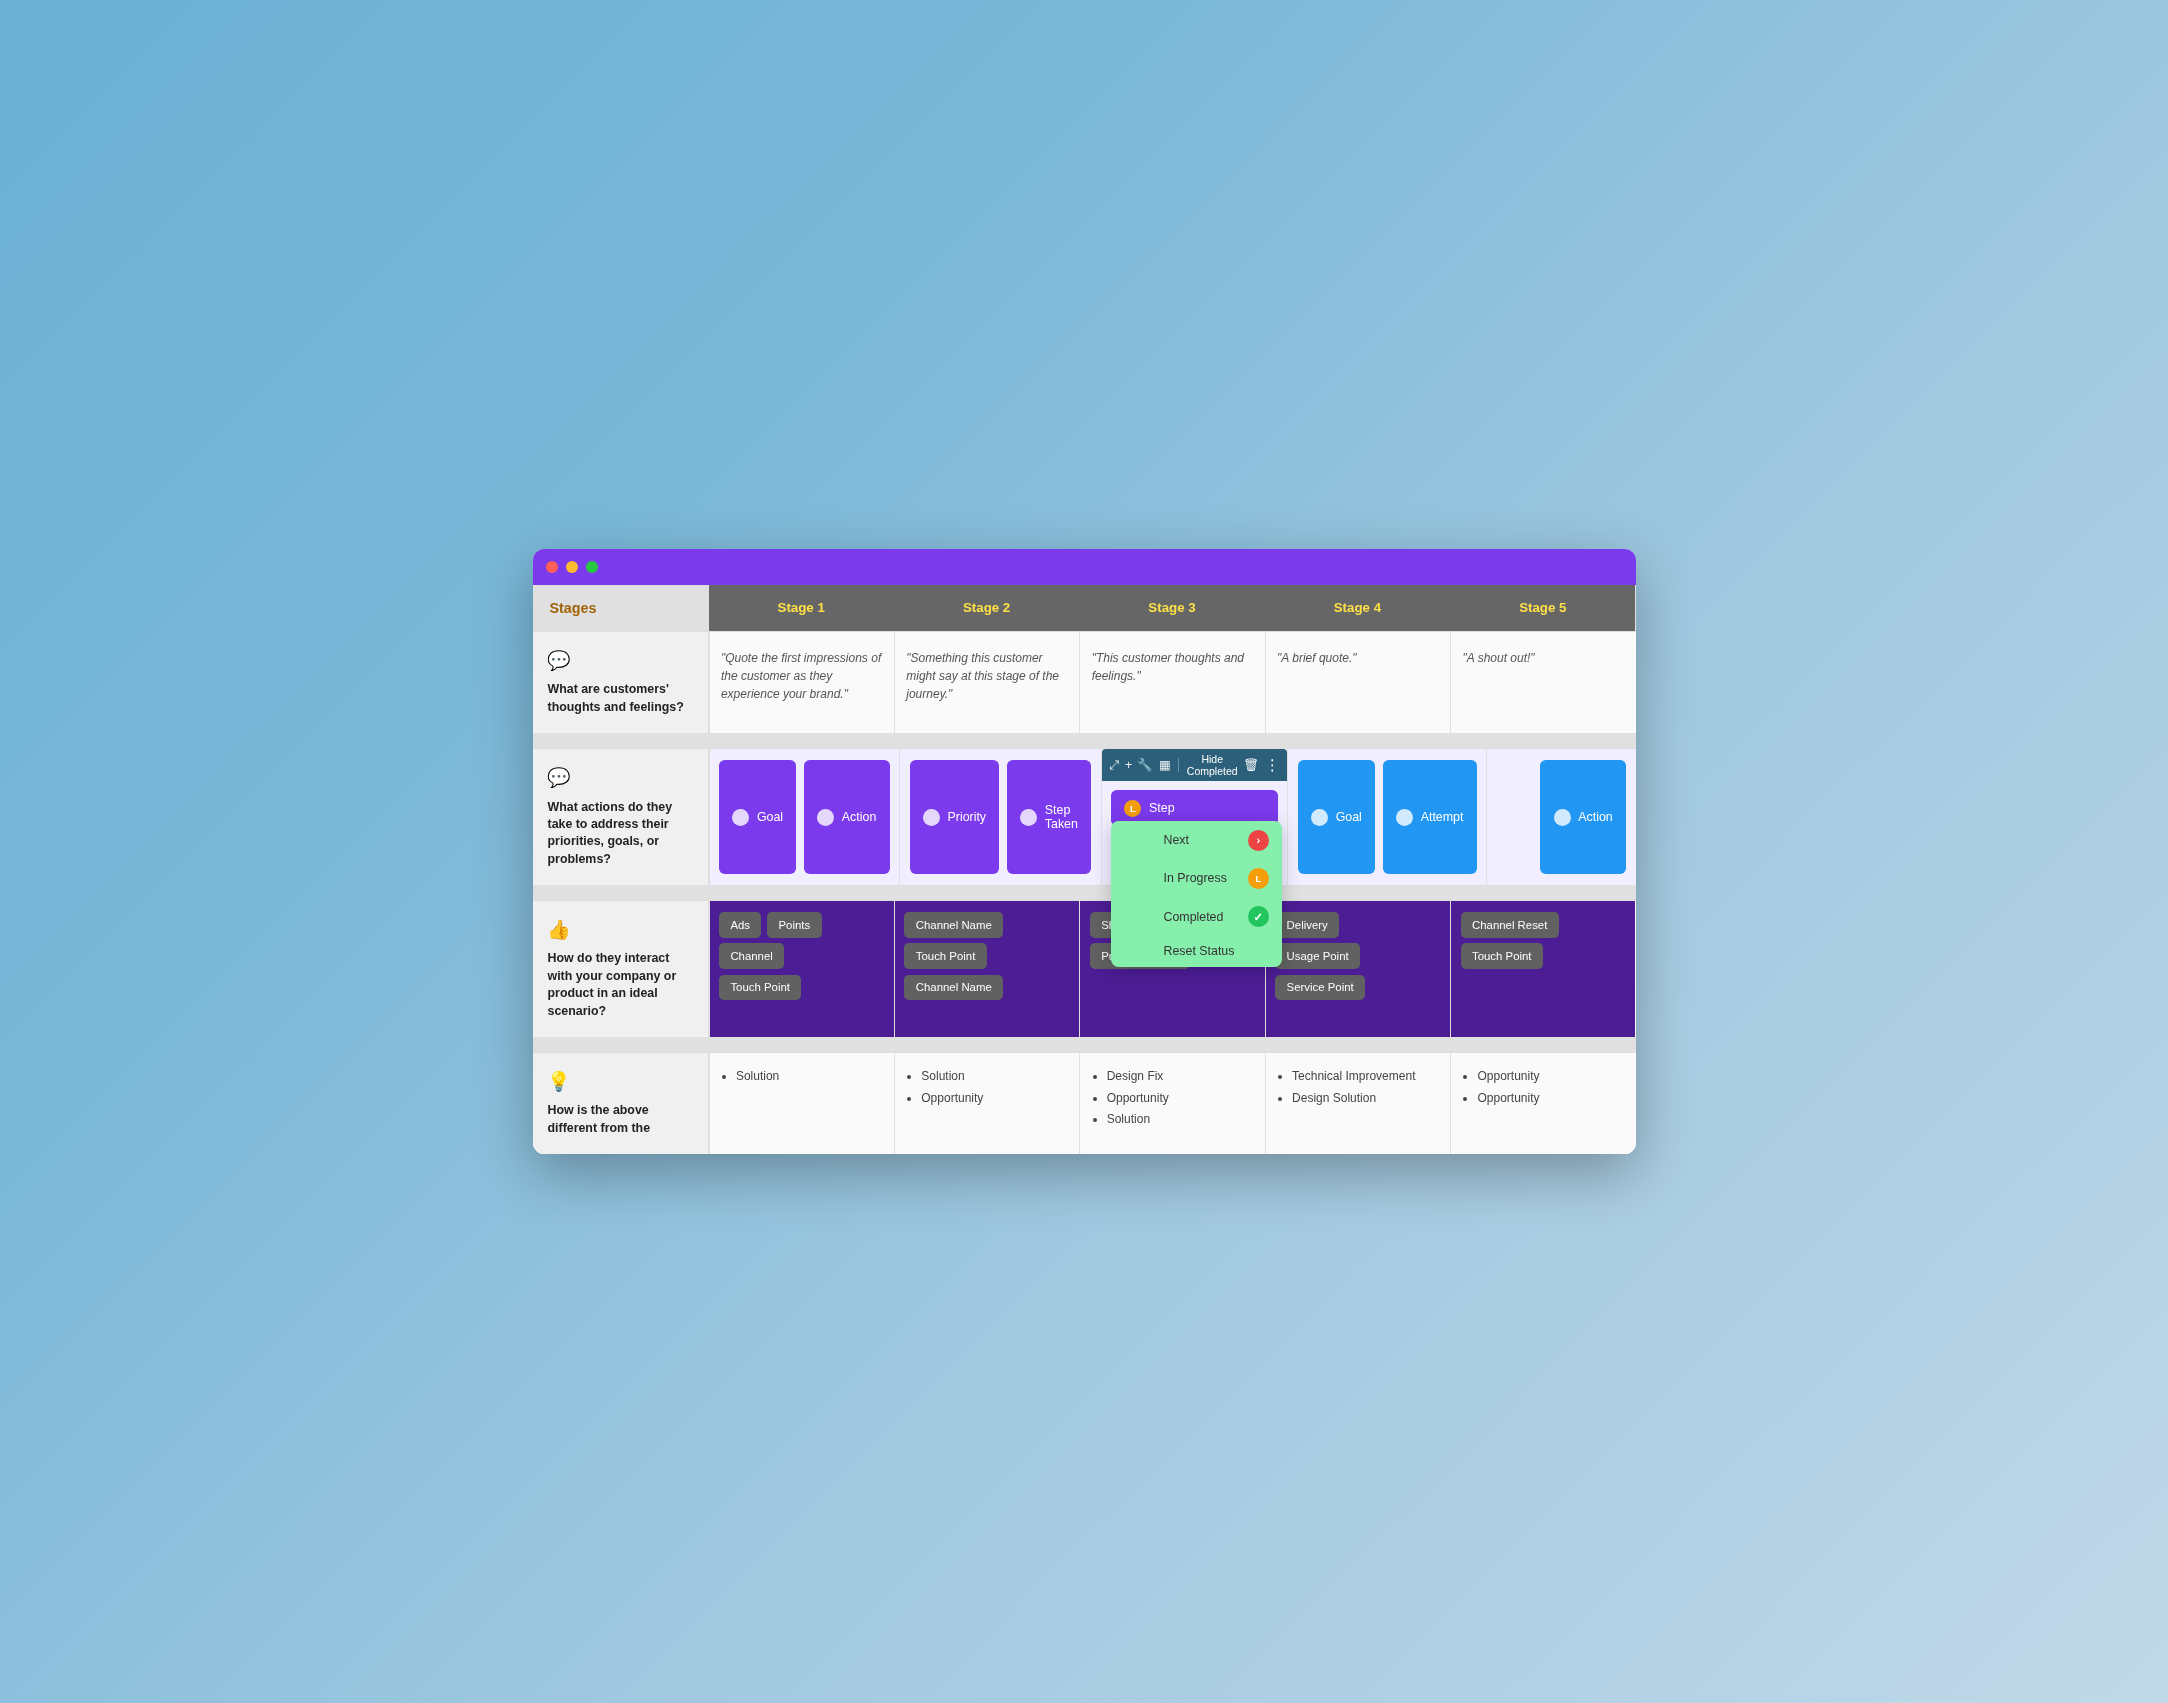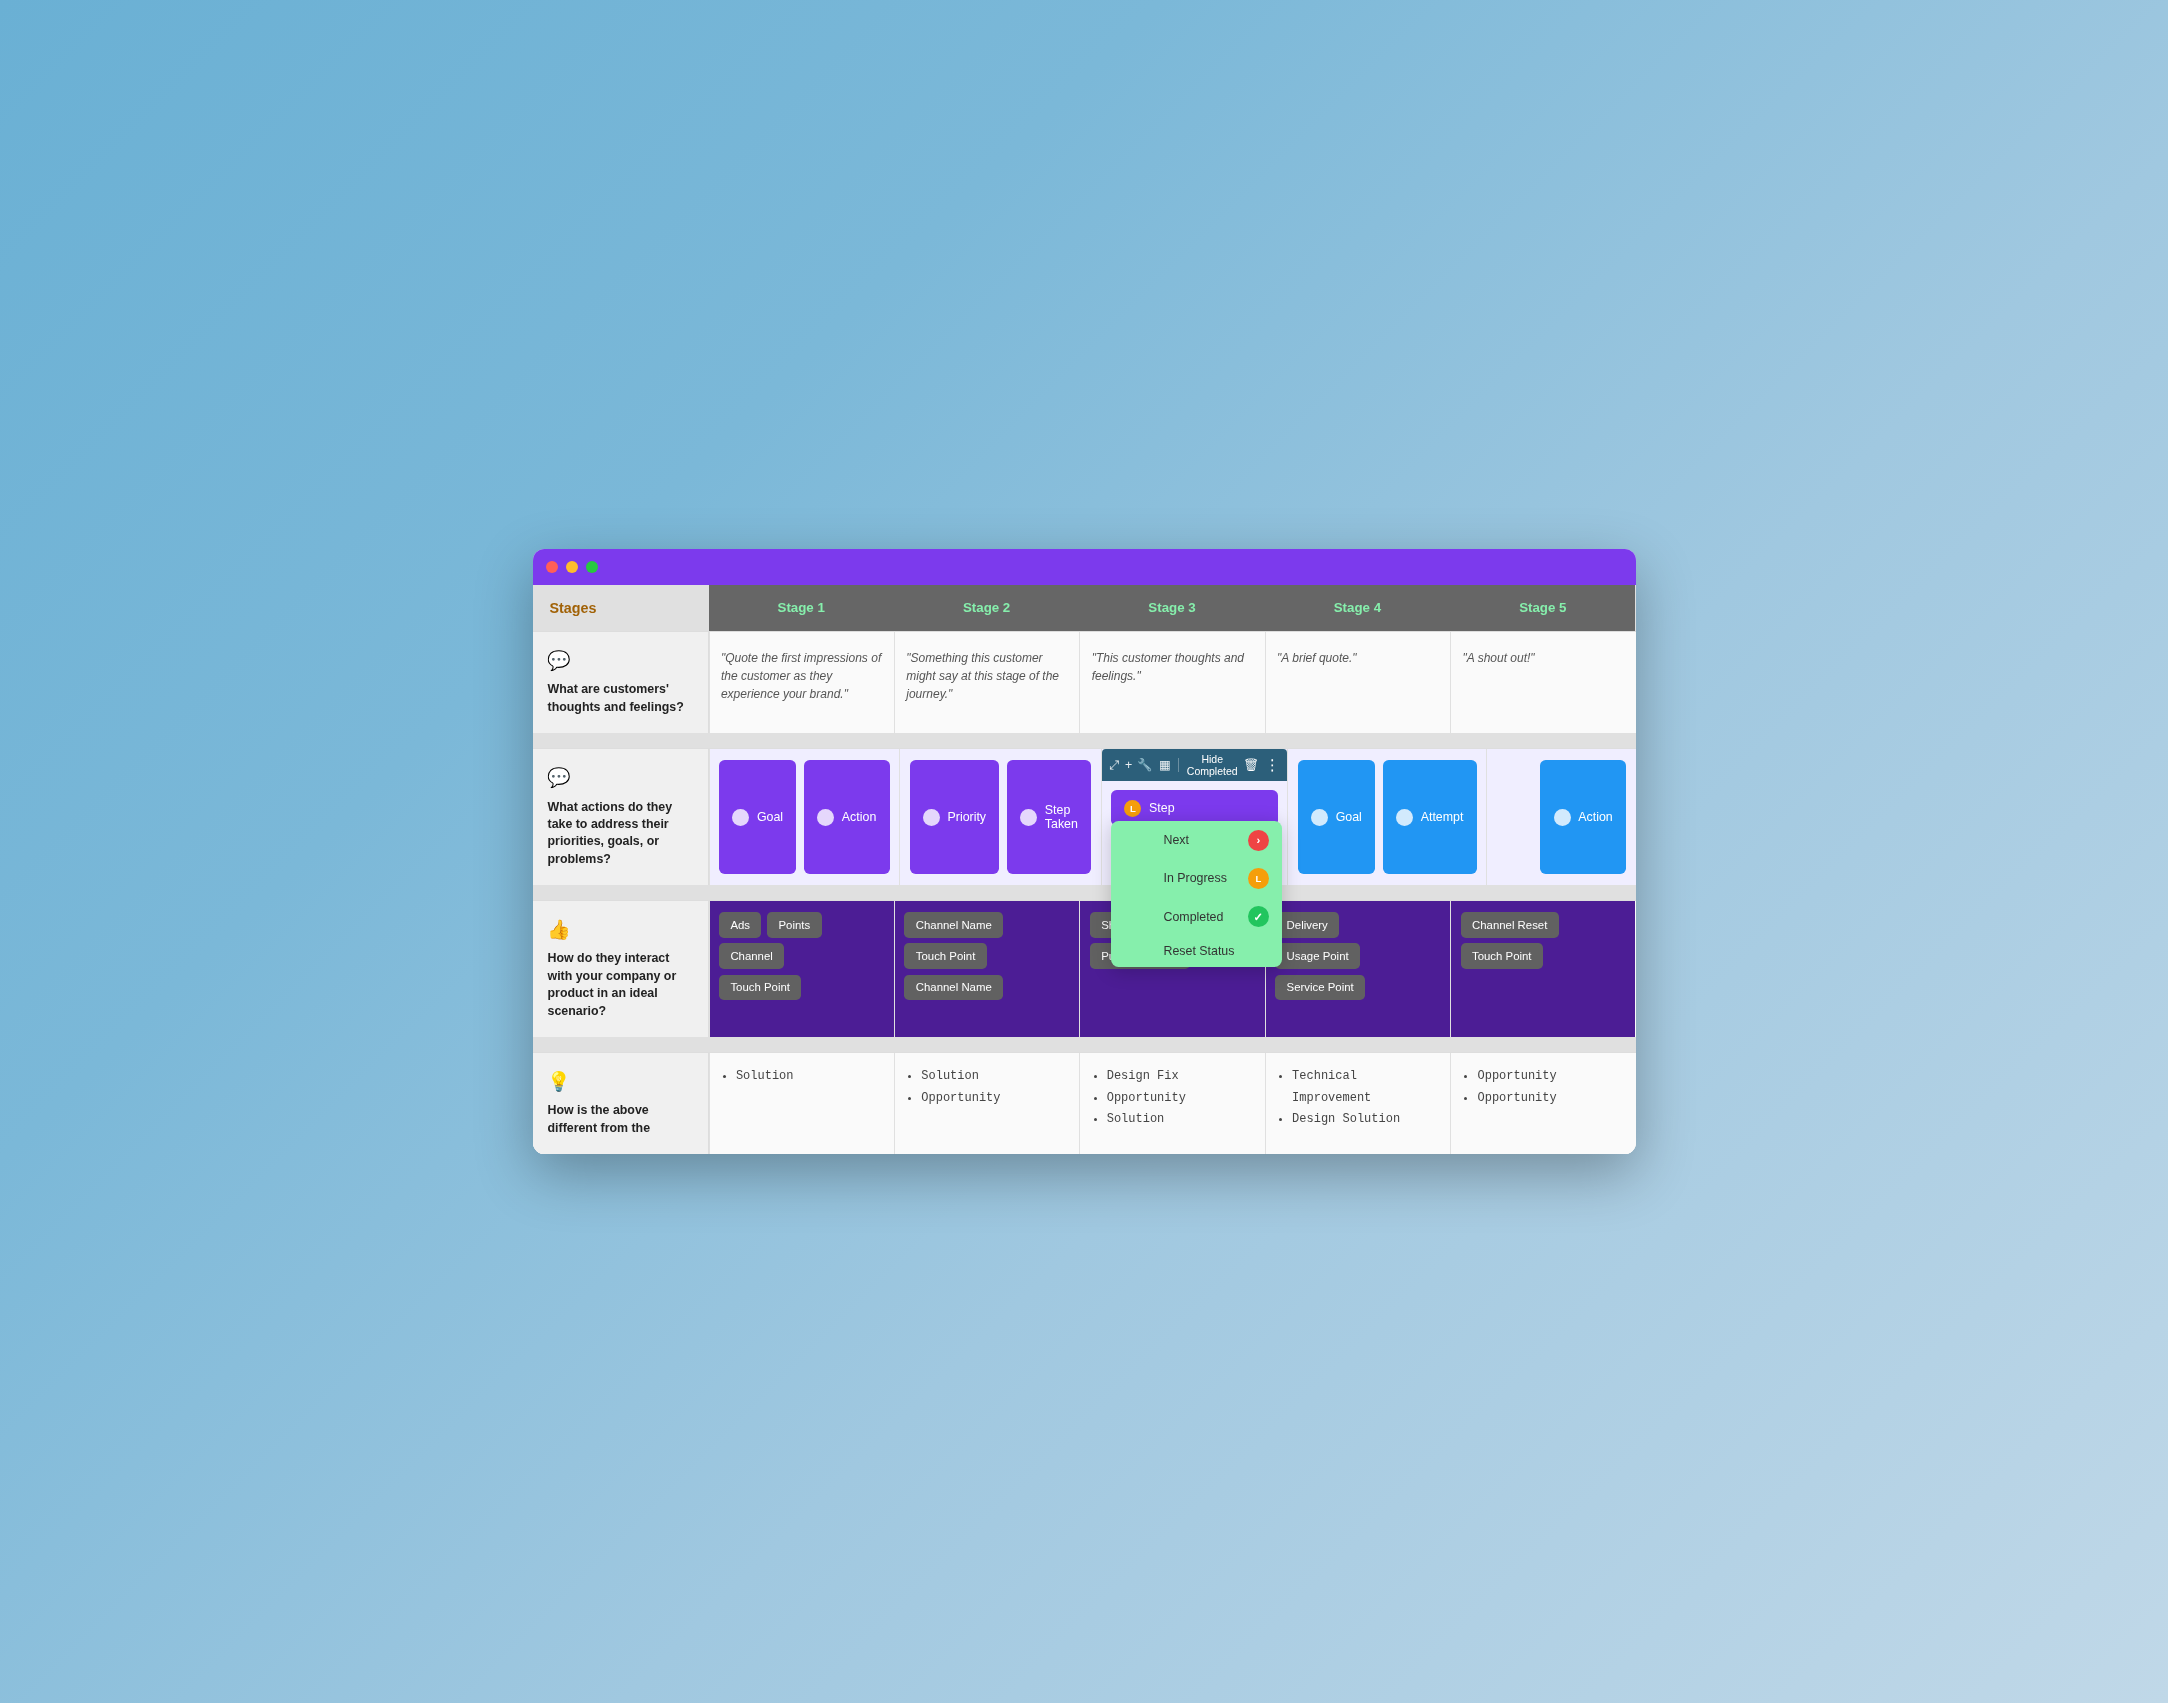--- a/index.html
+++ b/index.html
@@ -46,21 +46,21 @@
       background: #e0e0e0;
       font-weight: 700;
       font-size: 14.3px;
       padding: 15px 17px;
       color: #a16207;
       display: flex;
       align-items: center;
     }
     .stage-header .stage-col {
       background: #666;
-      color: #86efac;
+      color: #fde047;
       font-weight: 600;
       font-size: 13.3px;
       text-align: center;
       padding: 15px 9.5px;
     }
 
     
     .content-row {
       display: grid;
       grid-template-columns: 176px repeat(5, 1fr);
@@ -237,21 +237,20 @@
       padding: 13.3px 11.4px;
       border-left: 1px solid #e0e0e0;
       background: #fafafa;
       font-size: 12px;
       color: #444;
     }
     .opps-cell ul {
       list-style: disc;
       padding-left: 15px;
       line-height: 1.8;
-      font-family: Liberation Mono, monospace;
     }
 
     .separator-row {
       height: 15px;
       background: #e0e0e0;
     }
   </style>
 </head>
 <body>
 

